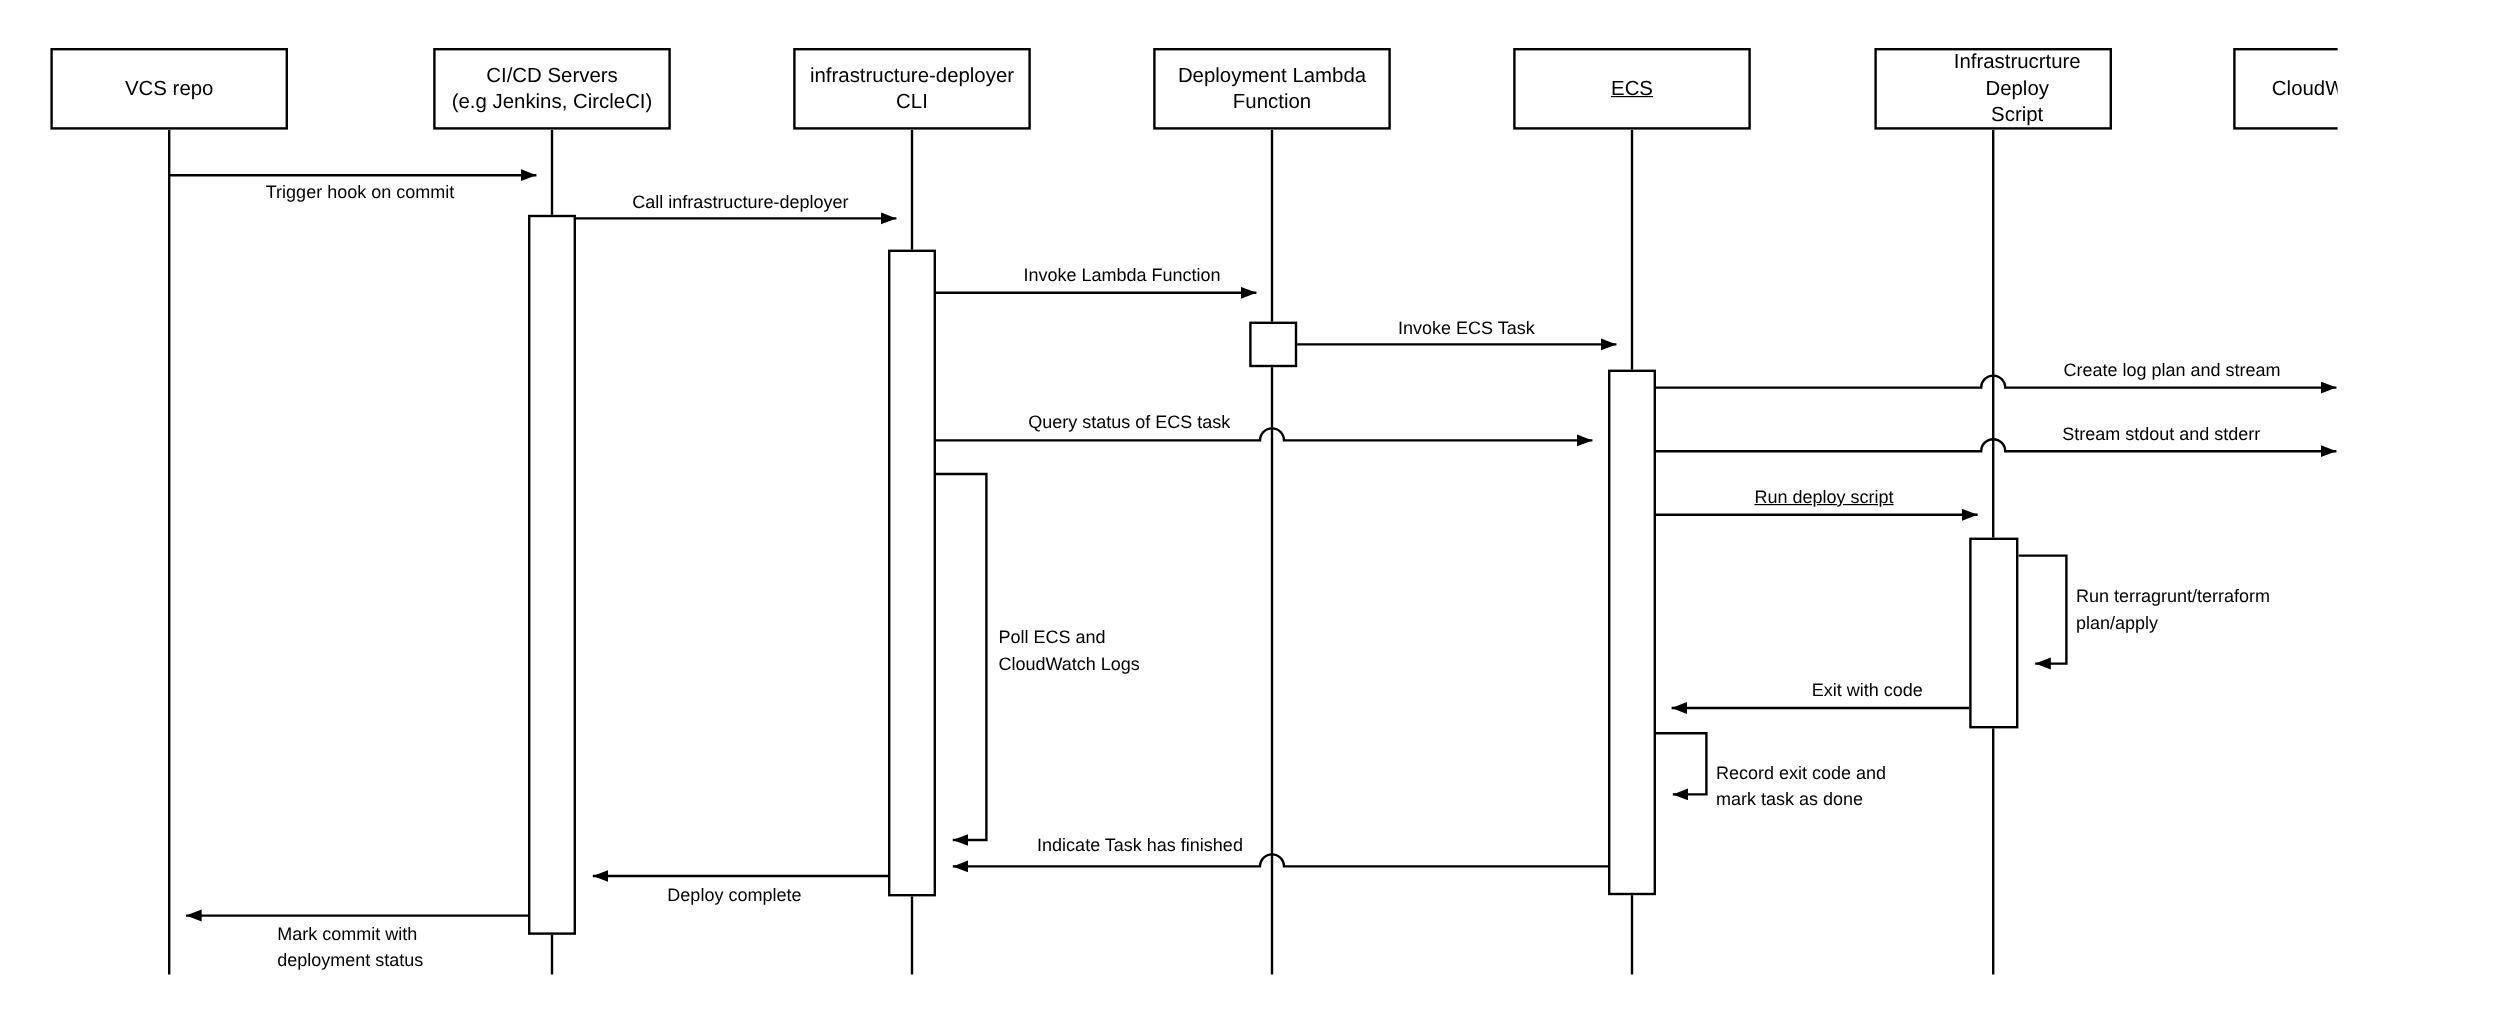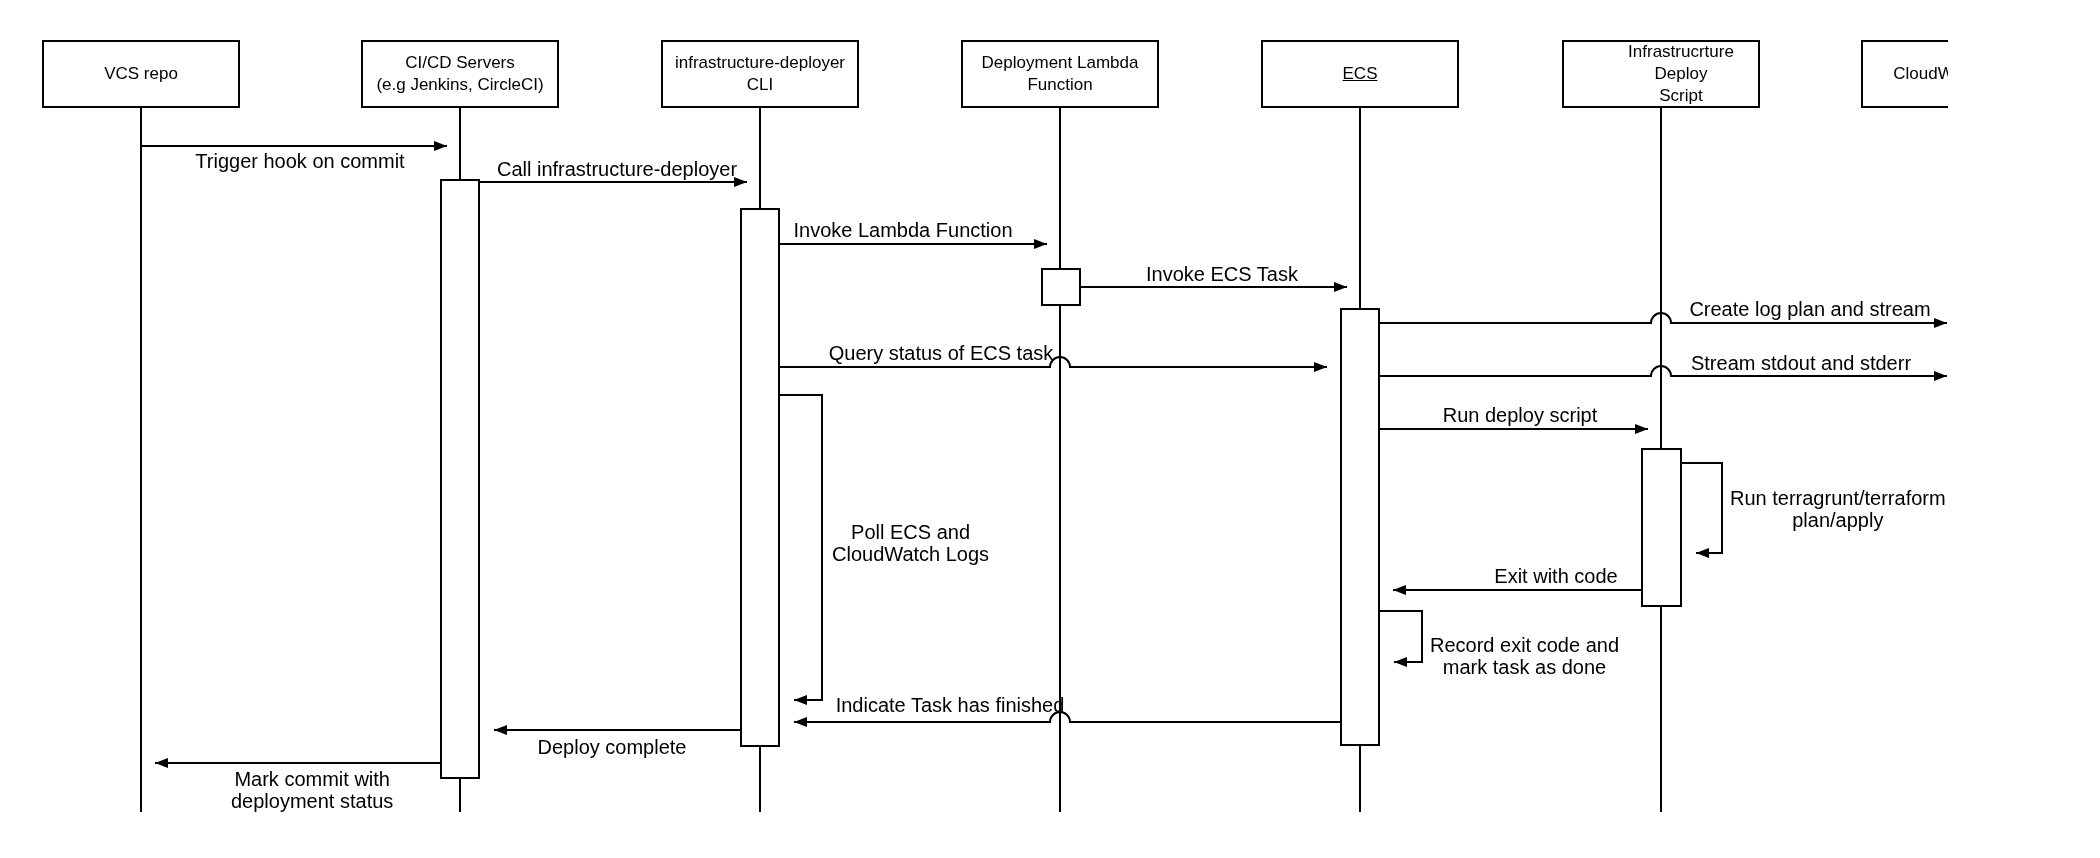--- a/index.html
+++ b/index.html
@@ -39,27 +39,27 @@
   }
   .activation {
     position: absolute;
     border: 2px solid #000000;
     background: #ffffff;
     box-sizing: border-box;
     z-index: 2;
   }
   .msg-label {
     position: absolute;
-    font-size: 20px;
+    font-size: 15px;
     line-height: 22px;
     white-space: pre;
     z-index: 4;
   }
   .msg-label.center { transform: translateX(-50%); text-align: center; }
-  .msg-label.left { text-align: center; }
+  .msg-label.left { text-align: left; }
 </style>
 </head>
 <body>
 
 <div id="canvas">
 
   <svg id="wires" width="2100" height="858" viewBox="0 0 2100 858" fill="none" stroke="#000000" stroke-width="2">
     <defs>
       <marker id="arr" markerUnits="userSpaceOnUse" markerWidth="16" markerHeight="12" refX="13" refY="5" orient="auto">
         <path d="M0,0 L13,5 L0,10 z" fill="#000000" stroke="none"></path>
@@ -104,26 +104,26 @@
 CLI</div>
   <div class="actor-box" style="left:961px;  top:40px;">Deployment Lambda
 Function</div>
   <div class="actor-box" style="left:1261px; top:40px;text-decoration:underline;">ECS</div>
   <div class="actor-box" style="left:1562px; top:40px;padding-left:40px;">Infrastrucrture Deploy
 Script</div>
   <div class="actor-box" style="left:1861px; top:40px;">CloudWatch Logs</div>
 
   <div class="msg-label center" style="left:300px;  top:150px;">Trigger hook on commit</div>
   <div class="msg-label center" style="left:617px;  top:158px;">Call infrastructure-deployer</div>
-  <div class="msg-label center" style="left:903px;  top:219px;">Invoke Lambda Function</div>
+  <div class="msg-label center" style="left:935px;  top:219px;">Invoke Lambda Function</div>
   <div class="msg-label center" style="left:1222px; top:263px;">Invoke ECS Task</div>
   <div class="msg-label center" style="left:1810px; top:298px;">Create log plan and stream</div>
   <div class="msg-label center" style="left:941px;  top:342px;">Query status of ECS task</div>
   <div class="msg-label center" style="left:1801px; top:352px;">Stream stdout and stderr</div>
-  <div class="msg-label center" style="left:1520px; top:404px;">Run deploy script</div>
+  <div class="msg-label center" style="left:1520px; top:404px;text-decoration:underline;">Run deploy script</div>
   <div class="msg-label left" style="left:1730px; top:487px;">Run terragrunt/terraform
 plan/apply</div>
   <div class="msg-label center" style="left:1556px; top:565px;">Exit with code</div>
   <div class="msg-label left" style="left:1430px; top:614px;margin-top:20px;">Record exit code and
 mark task as done</div>
   <div class="msg-label left" style="left:832px;  top:521px;">Poll ECS and
 CloudWatch Logs</div>
   <div class="msg-label center" style="left:950px;  top:694px;">Indicate Task has finished</div>
   <div class="msg-label center" style="left:612px;  top:736px;">Deploy complete</div>
   <div class="msg-label left" style="left:231px;  top:768px;">Mark commit with

